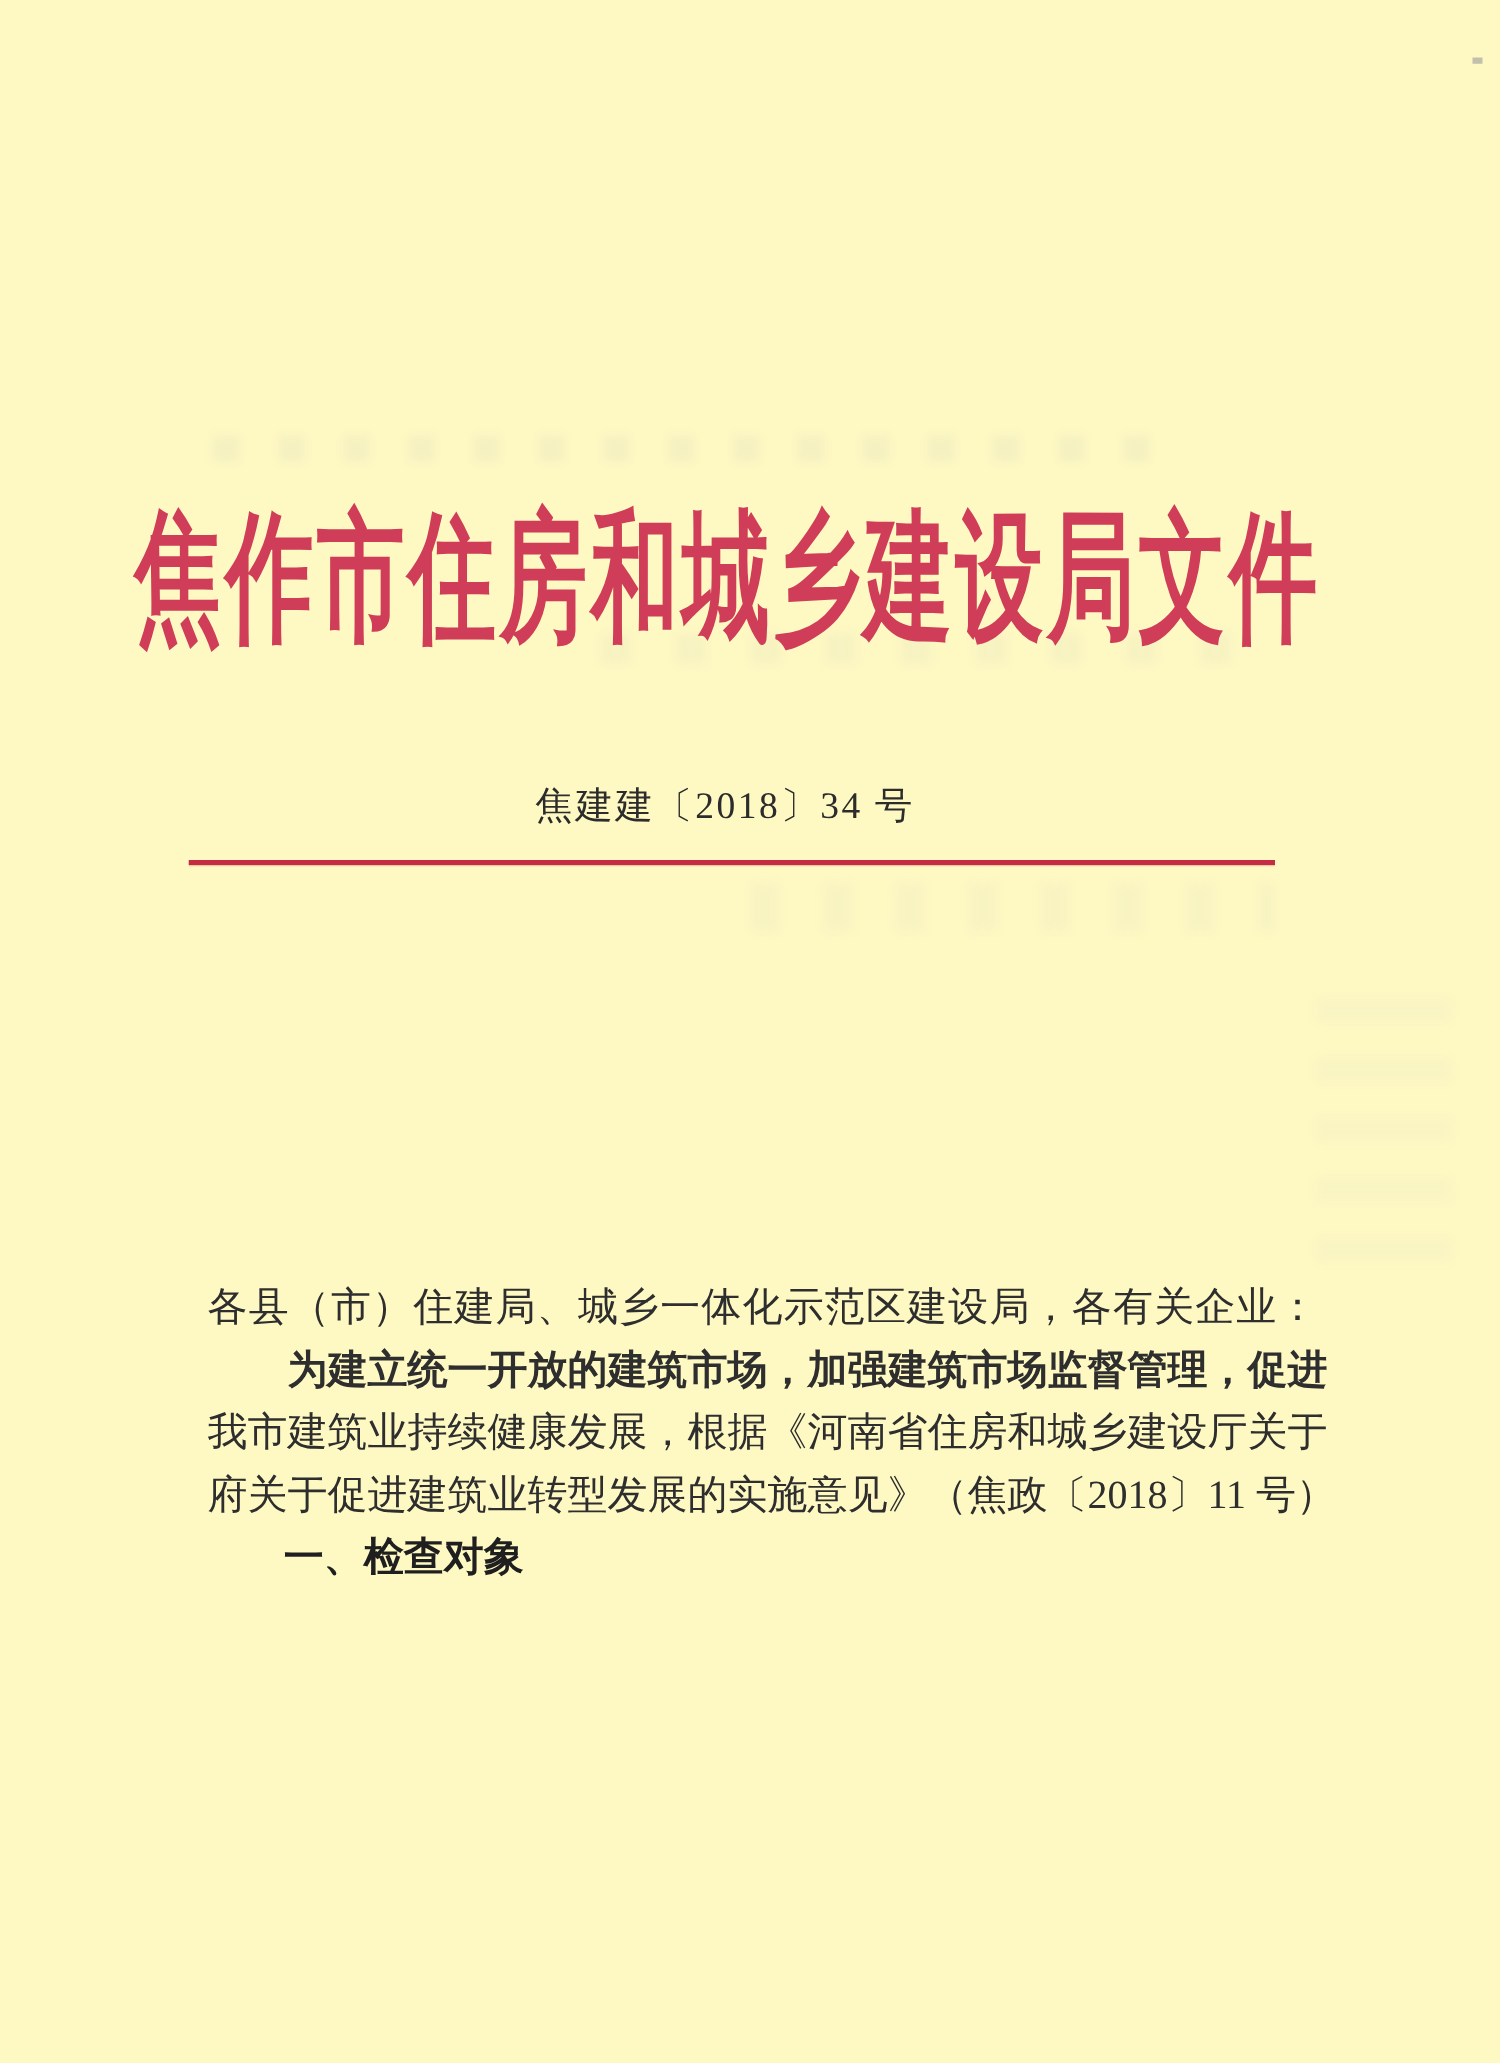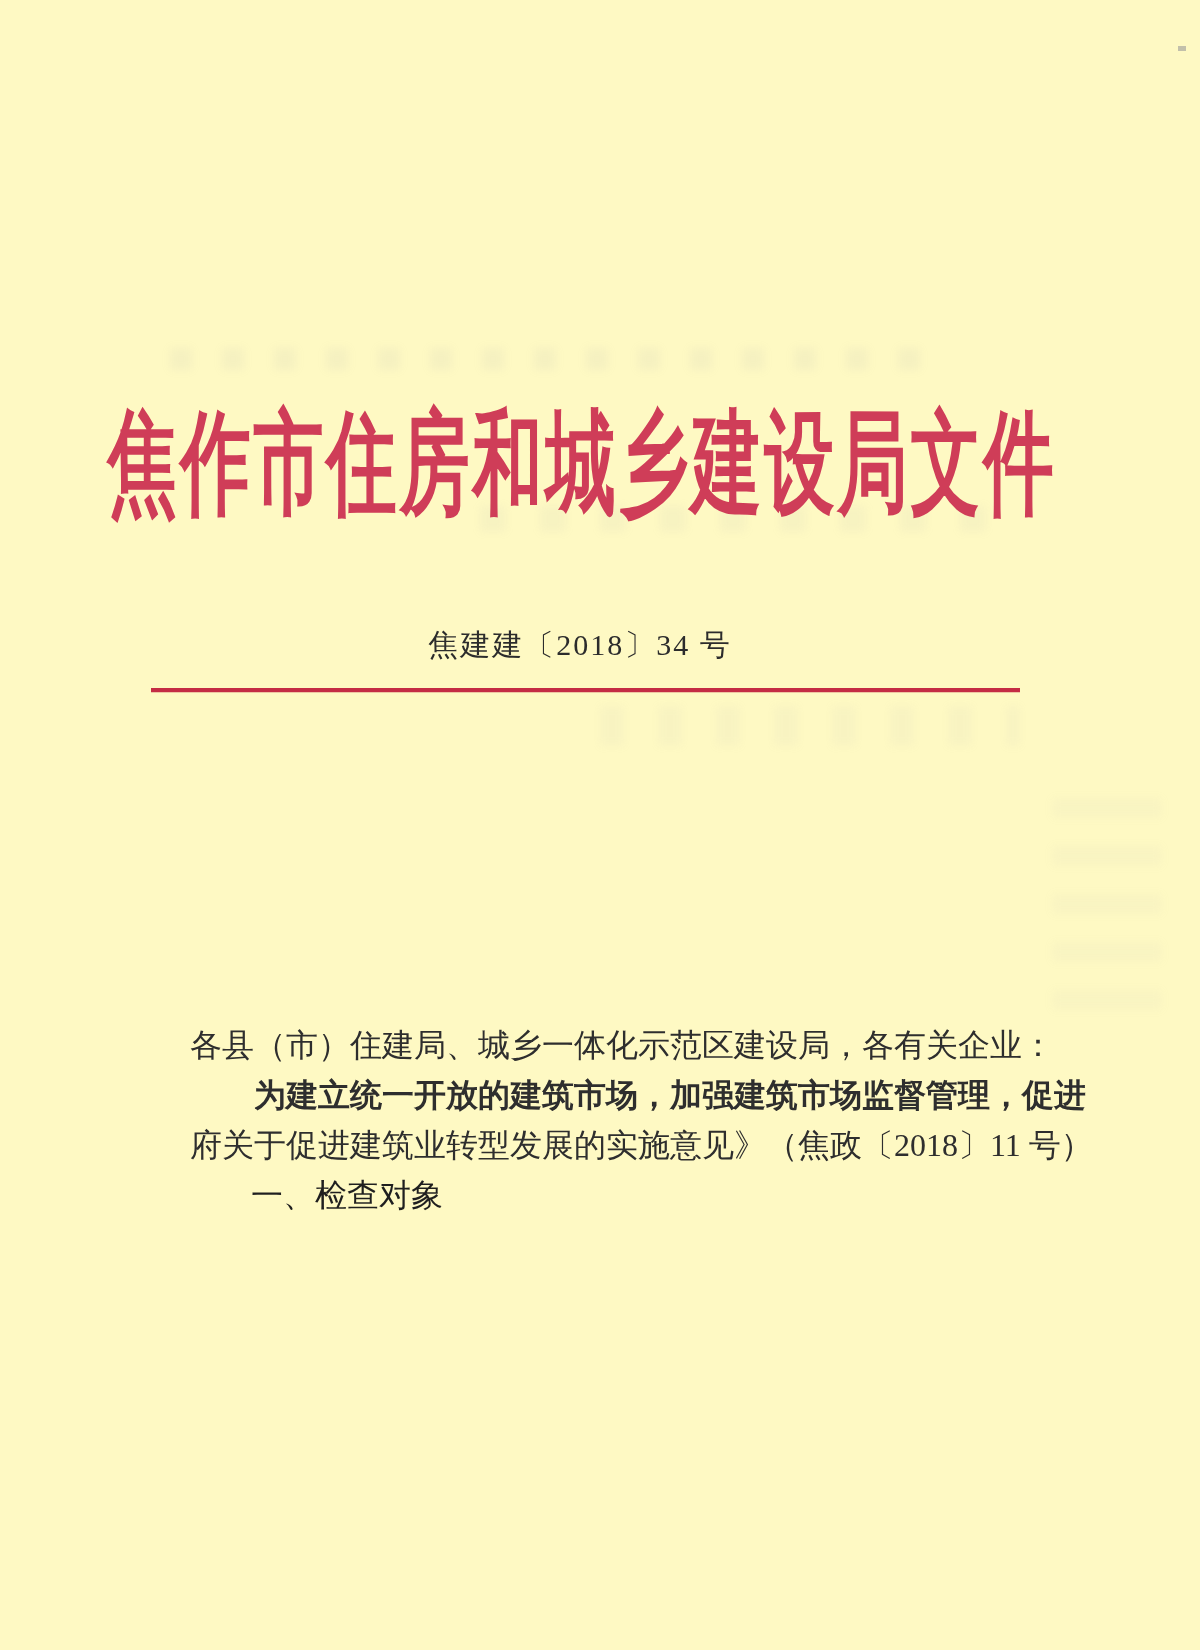--- a/index.html
+++ b/index.html
@@ -79,28 +79,27 @@
     color: #2e2e2e;
     font-size: 32px;
   }
   .body-line {
     height: 50px;
     line-height: 50px;
     text-align: justify;
     text-align-last: justify;
     white-space: nowrap;
     overflow: visible;
-    margin-left: 24px;
   }
   .body-line.indent { padding-left: 64px; font-weight: bold; }
   .body-line.heading {
     text-align: center;
     text-align-last: left;
     padding-left: 61px;
-    font-weight: normal;
+    font-weight: bold;
     font-family: "Liberation Sans", "DejaVu Sans", sans-serif;
     color: #1f1f1f;
   }
 
   
   .smudge {
     position: absolute;
     filter: blur(4px);
     opacity: 0.5;
     pointer-events: none;
@@ -147,17 +146,18 @@
   <div class="banner">焦作市住房和城乡建设局文件</div>
 
   <div class="doc-number">焦建建〔2018〕34 号</div>
 
   <div class="divider"></div>
 
 
   <div class="body-text">
     <div class="body-line">各县（市）住建局、城乡一体化示范区建设局，各有关企业：</div>
     <div class="body-line indent">为建立统一开放的建筑市场，加强建筑市场监督管理，促进</div>
+    <div class="body-line">我市建筑业持续健康发展，根据《河南省住房和城乡建设厅关于</div>
     <div class="body-line">府关于促进建筑业转型发展的实施意见》（焦政〔2018〕11 号）</div>
     <div class="body-line heading">一、检查对象</div>
   </div>
 
 </div>
 
 </body></html>

